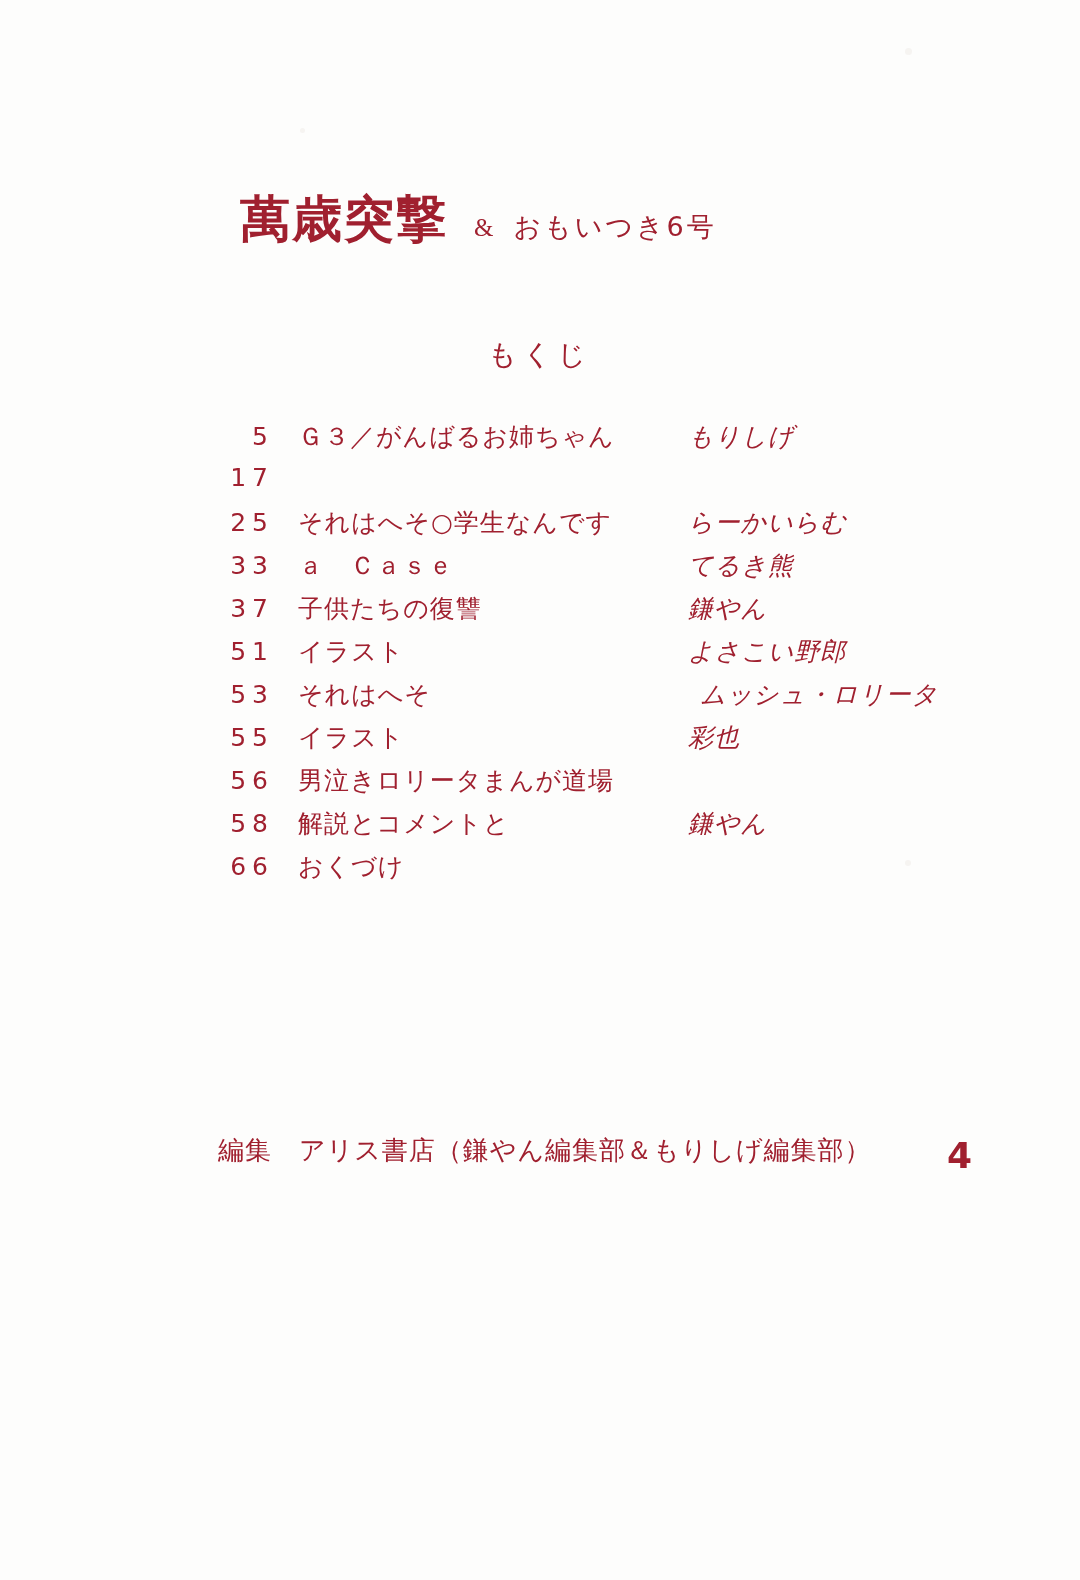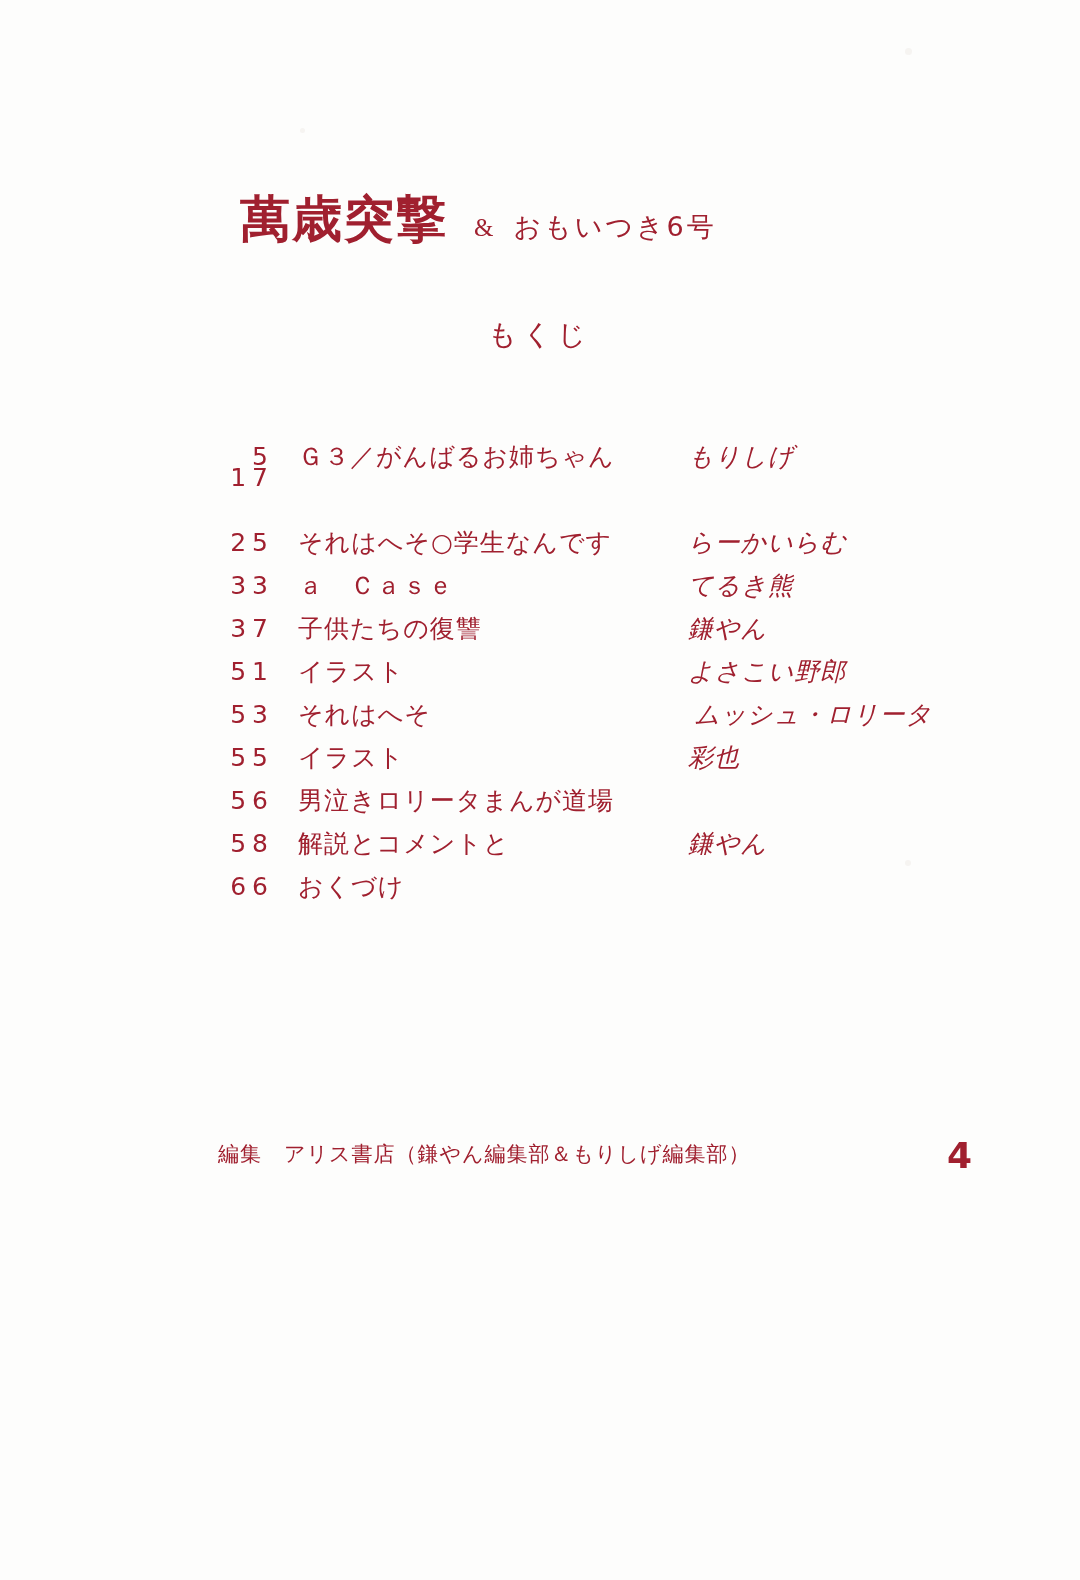--- a/index.html
+++ b/index.html
@@ -49,21 +49,21 @@
     font-family: "DejaVu Sans", sans-serif;
     font-size: 27px;
     letter-spacing: 3px;
     color: #a0202f;
     white-space: nowrap;
   }
 
   
   .mokuji {
     position: absolute;
-    top: 316px;
+    top: 336px;
     left: 0;
     width: 1080px;
     text-align: center;
     font-family: "DejaVu Sans", sans-serif;
     font-size: 28px;
     letter-spacing: 6px;
     color: #a0202f;
   }
 
   
@@ -86,41 +86,40 @@
     width: 96px;
     text-align: right;
     letter-spacing: 6px;
     white-space: nowrap;
   }
   .toc-title {
     width: 390px;
     padding-left: 24px;
     white-space: nowrap;
     letter-spacing: 1px;
-    margin-top: 20px;
   }
   .toc-author {
     width: 250px;
     text-align: left;
     white-space: nowrap;
     letter-spacing: 1px;
     font-style: italic;
   }
   .toc-author.right-align {
-    text-align: center;
+    text-align: right;
     width: 250px;
   }
 
   
   .footer {
     position: absolute;
     left: 218px;
     bottom: 48px;
     font-family: "DejaVu Sans", "Liberation Sans", sans-serif;
-    font-size: 21px;
+    font-size: 26px;
     letter-spacing: 1px;
     color: #a0202f;
     white-space: nowrap;
   }
   .folio {
     position: absolute;
     right: 108px;
     bottom: 40px;
     font-family: "DejaVu Sans", sans-serif;
     font-weight: 700;

